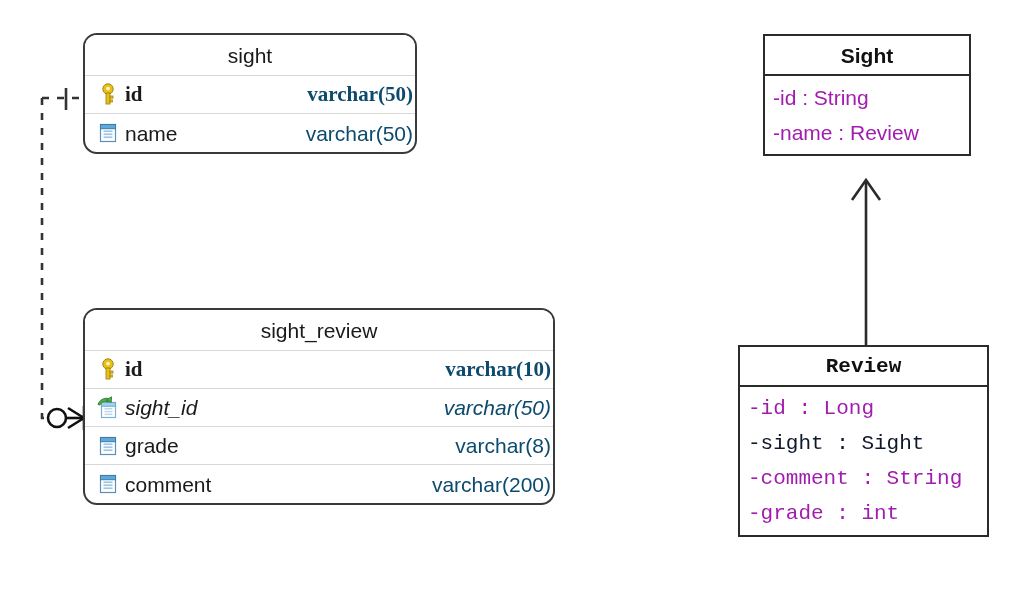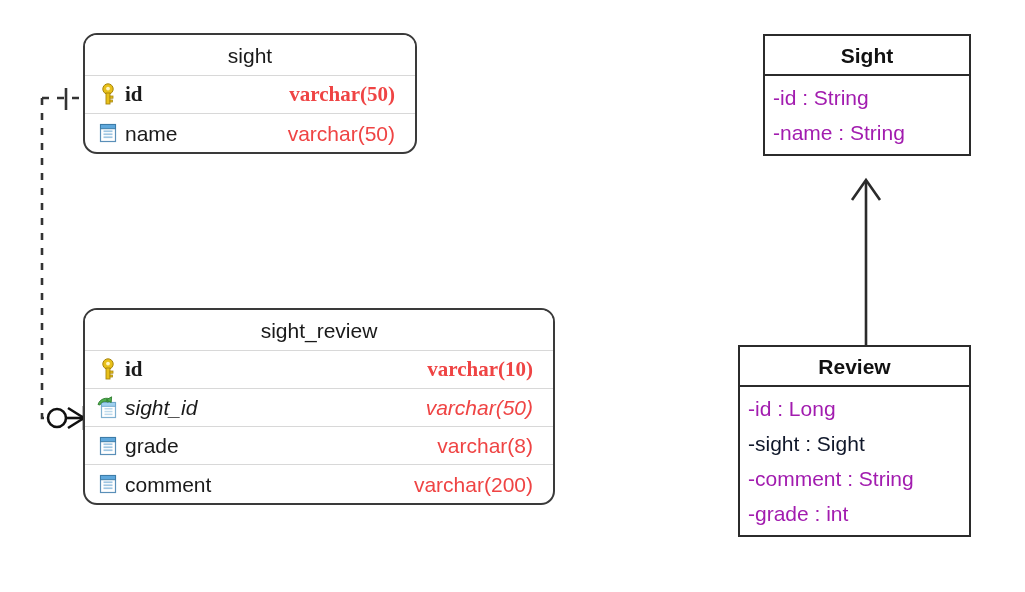--- a/index.html
+++ b/index.html
@@ -58,25 +58,25 @@
   }
   .erd-name {
     font-size: 21px;
     color: #1a1a1a;
     line-height: 1;
     flex: 0 0 auto;
     white-space: nowrap;
   }
   .erd-type {
     font-size: 21px;
-    color: #ef4444;
+    color: #0c4a6e;
     line-height: 1;
     white-space: nowrap;
     margin-left: auto;
-    padding-right: 20px;
+    padding-right: 2px;
   }
   .erd-row.pk .erd-name,
   .erd-row.pk .erd-type { font-weight: bold; font-family: Liberation Serif, serif; }
   .erd-row.fk .erd-name,
   .erd-row.fk .erd-type { font-style: italic; }
 
   
   .icon-key svg, .icon-col svg, .icon-fk svg { display: block; }
 
   
@@ -231,25 +231,25 @@
       </span>
       <span class="erd-name">comment</span>
       <span class="erd-type">varchar(200)</span>
     </div>
   </div>
 
   <div class="uml-class" style="left:763px; top:34px; width:208px;">
     <div class="uml-title">Sight</div>
     <div class="uml-attrs">
       <div class="uml-attr">-id : String</div>
-      <div class="uml-attr">-name : String</div>
-    </div>
-  </div>
-
-  <div class="uml-class" style="left:738px; top:345px; width:233px;">
+      <div class="uml-attr">-name : Review</div>
+    </div>
+  </div>
+
+  <div class="uml-class" style="left:738px; top:345px; width:251px;font-family:Liberation Mono, monospace;">
     <div class="uml-title">Review</div>
     <div class="uml-attrs">
       <div class="uml-attr">-id : Long</div>
       <div class="uml-attr" id="attr-sight" style="color: #0f172a;">-sight : Sight</div>
       <div class="uml-attr">-comment : String</div>
       <div class="uml-attr">-grade : int</div>
     </div>
   </div>
 
 </div>

